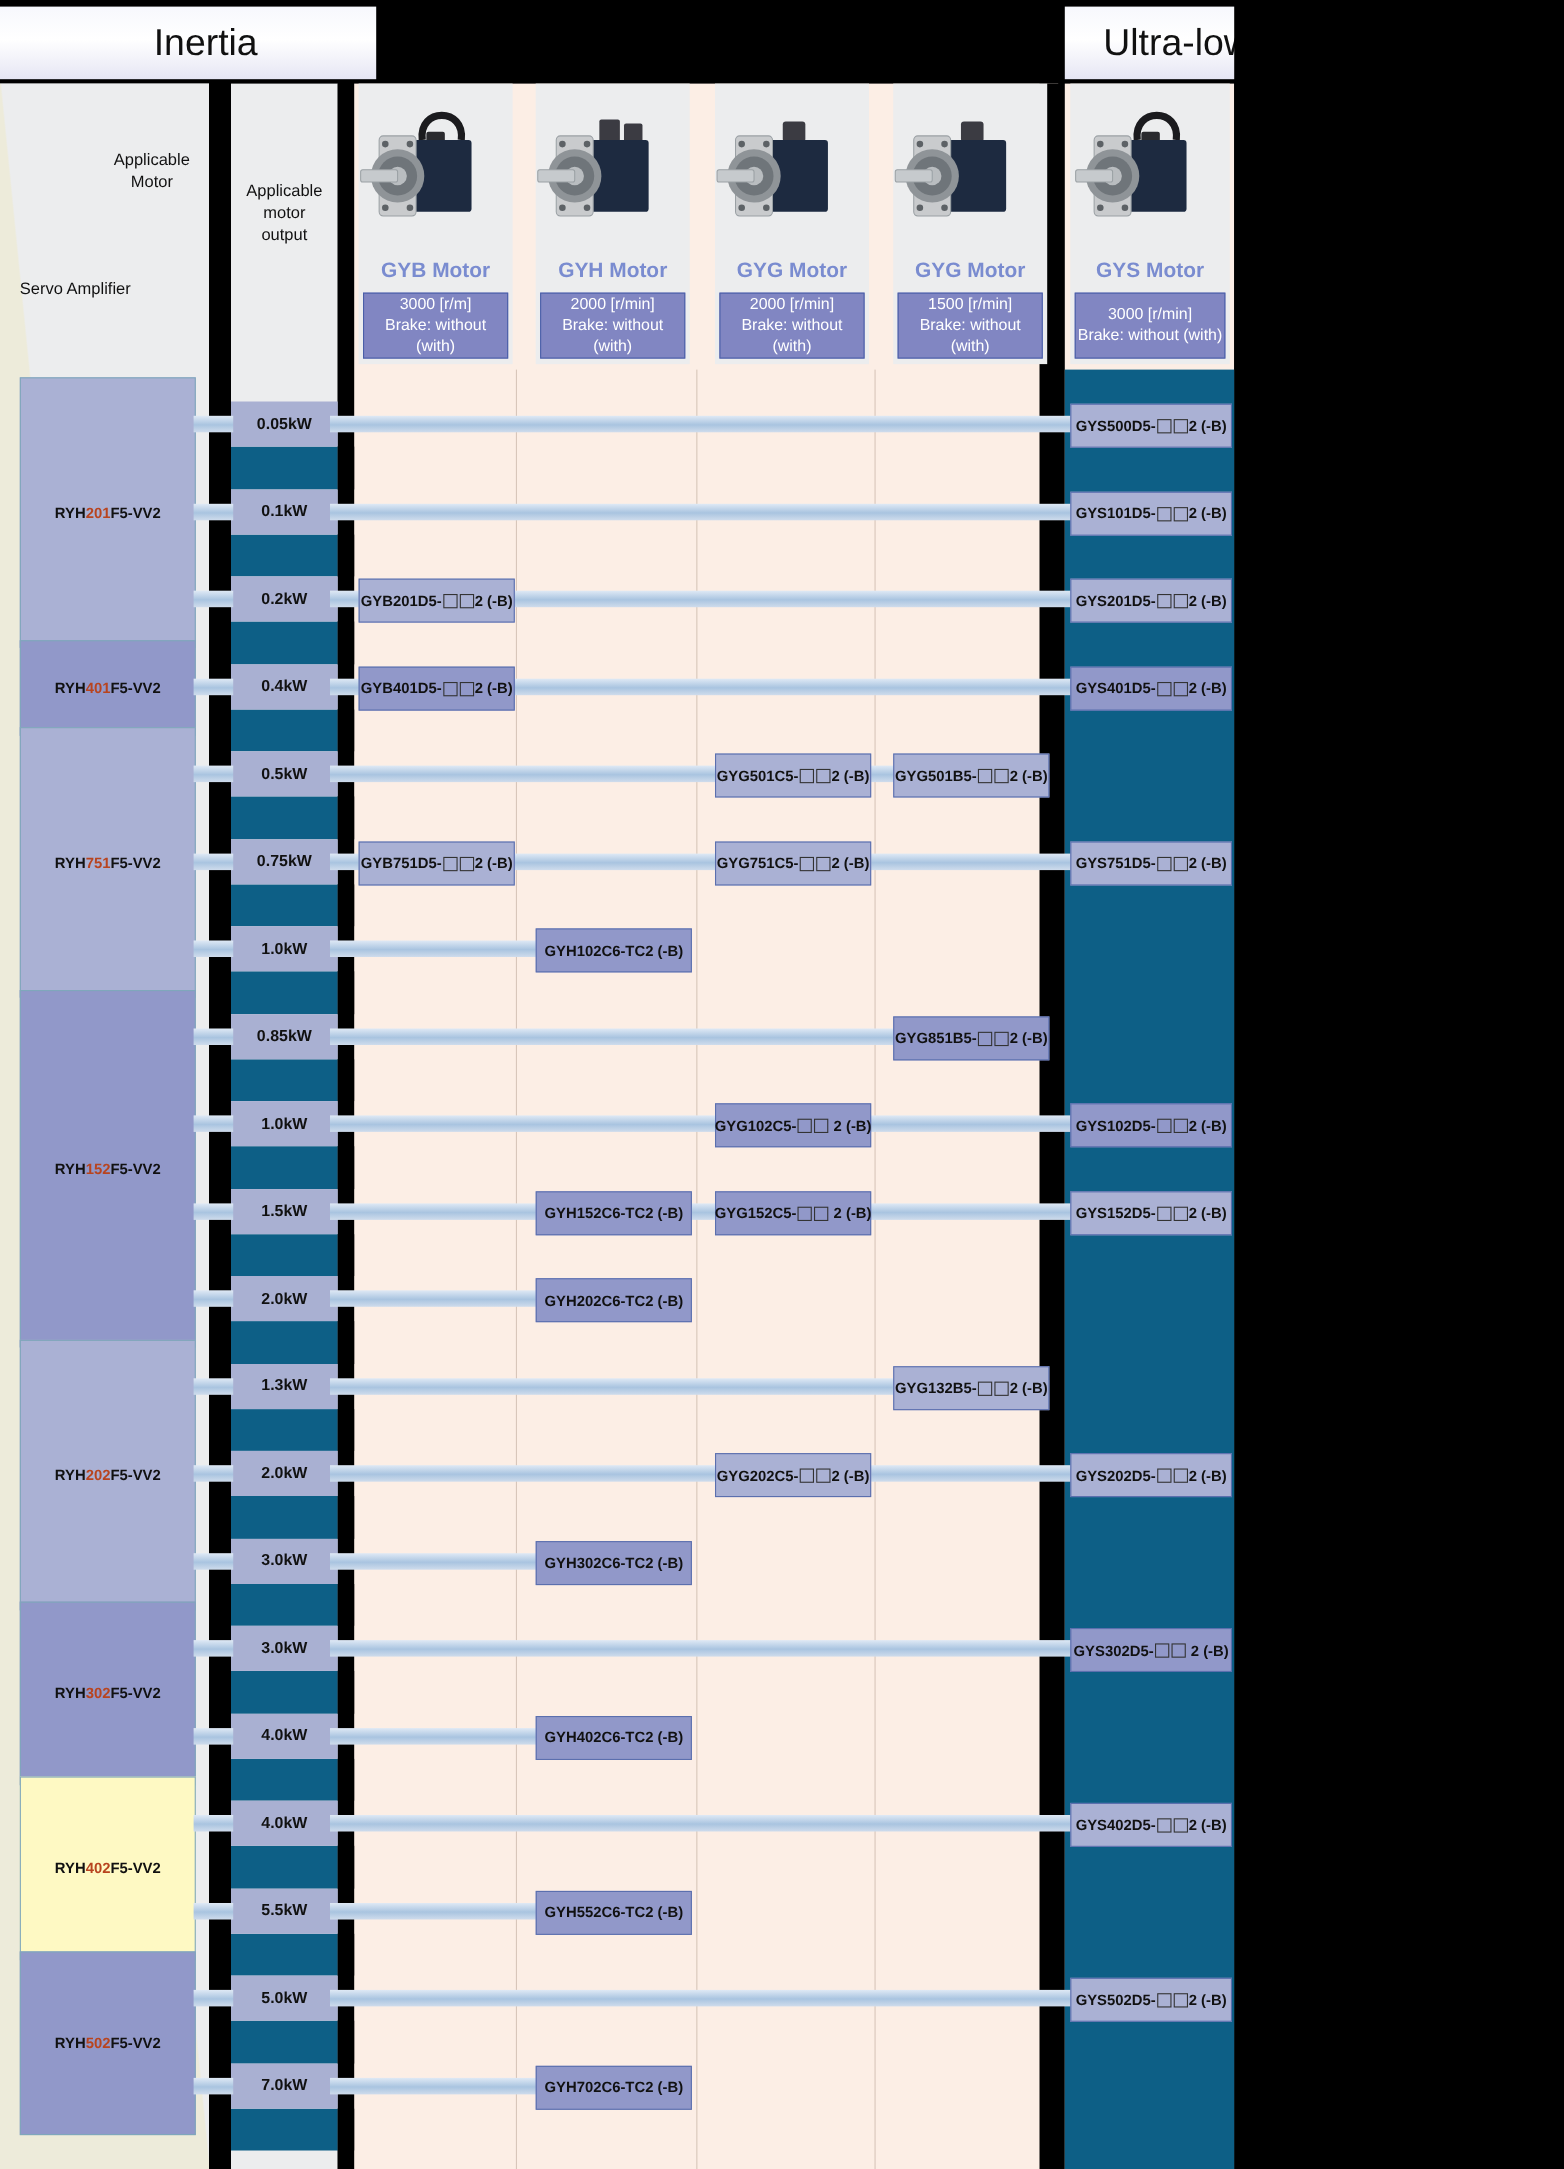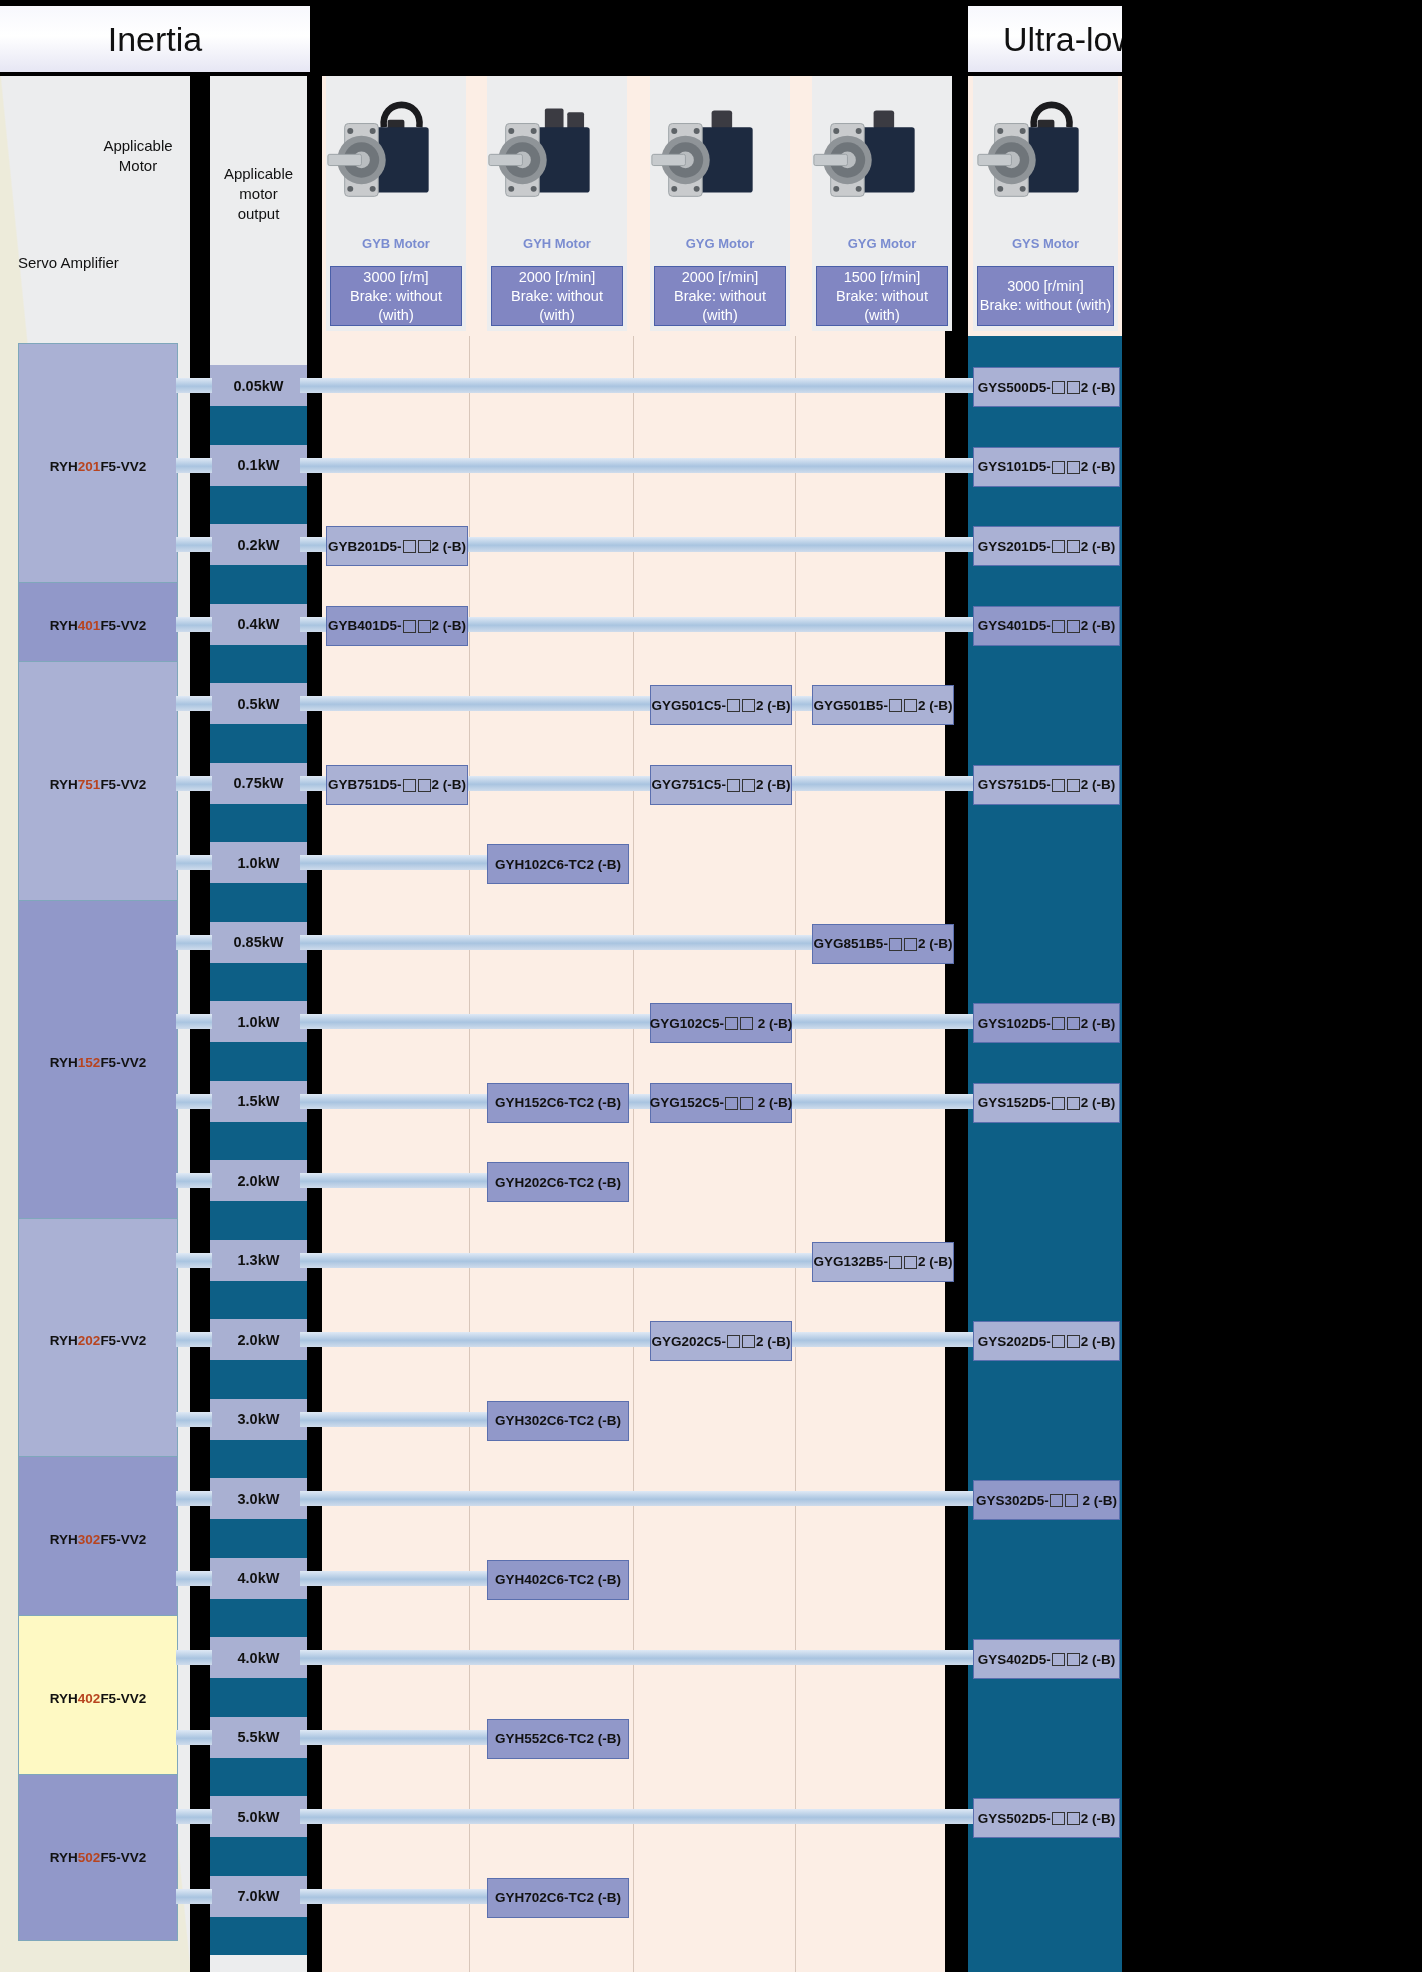--- a/index.html
+++ b/index.html
@@ -2,39 +2,39 @@
 <html><head>
 <meta charset="utf-8">
 <style>
   html,body{margin:0;padding:0;background:#000;}
   body{font-family:"Liberation Sans",sans-serif;}
   #page{position:relative;width:1422px;height:1972px;background:#000;overflow:hidden;}
 
   
   .banner{position:absolute;top:6px;height:66px;display:flex;align-items:center;justify-content:center;
           font-size:34px;color:#111;}
-  .banner.inertia{left:0;width:310px;background:linear-gradient(180deg,#f7f8fd 0%,#ffffff 45%,#e6e6f4 100%);}
+  .banner.inertia{left:0;width:310px;background:linear-gradient(180deg,#f7f8fd 0%,#ffffff 45%,#e6e6f4 100%);padding-left:32px;}
   .banner.middle{left:330px;width:615px;background:linear-gradient(180deg,#fbd9d9 0%,#ffffff 45%,#f9cfcf 100%);}
   .banner.ultra{left:968px;width:154px;background:linear-gradient(180deg,#f7f8fd 0%,#ffffff 45%,#e6e6f4 100%);padding-left:25px;}
 
   
   .hdr-left{position:absolute;left:0;top:76px;width:190px;height:1896px;background:#ecedee;}
   .hdr-left .diag{position:absolute;inset:0;
       background:linear-gradient(to bottom left, #ecedee 0%, #ecedee 49.6%, #edebda 50%, #edebda 100%);}
   .hdr-left .t1{position:absolute;left:88px;top:60px;width:100px;text-align:center;font-size:15px;line-height:20px;color:#111;}
   .hdr-left .t2{position:absolute;left:18px;top:178px;font-size:15px;color:#111;}
   .blackbar{position:absolute;background:#000;}
   .hdr-out{position:absolute;left:210px;top:76px;width:97px;height:1896px;background:#ecedee;}
   .hdr-out .t{position:absolute;left:0;top:88px;width:97px;text-align:center;font-size:15px;line-height:20px;color:#111;}
 
   
   .mcol{position:absolute;top:76px;background:#ecedee;}
   .mcol .pic{position:absolute;left:0;top:0;width:100%;height:158px;}
   .mcol .mname{position:absolute;left:0;top:160px;width:100%;text-align:center;
-                font-size:13px;font-weight:bold;color:#7a8cd0;}
+                font-size:19px;font-weight:bold;color:#7a8cd0;}
   .mcol .spec{position:absolute;left:4px;right:4px;top:190px;height:58px;background:#8186c2;
               border:1px solid #4a5fa8;color:#fff;font-size:14.5px;line-height:19px;
               display:flex;flex-direction:column;align-items:center;justify-content:center;text-align:center;}
 
   
   .motor{position:absolute;left:50%;transform:translateX(-50%);top:8px;}
 
   
   .midband{position:absolute;left:322px;top:76px;width:640px;height:1896px;background:#fceee5;}
   .ultraband{position:absolute;left:968px;top:76px;width:154px;height:1896px;background:#fceee5;}

